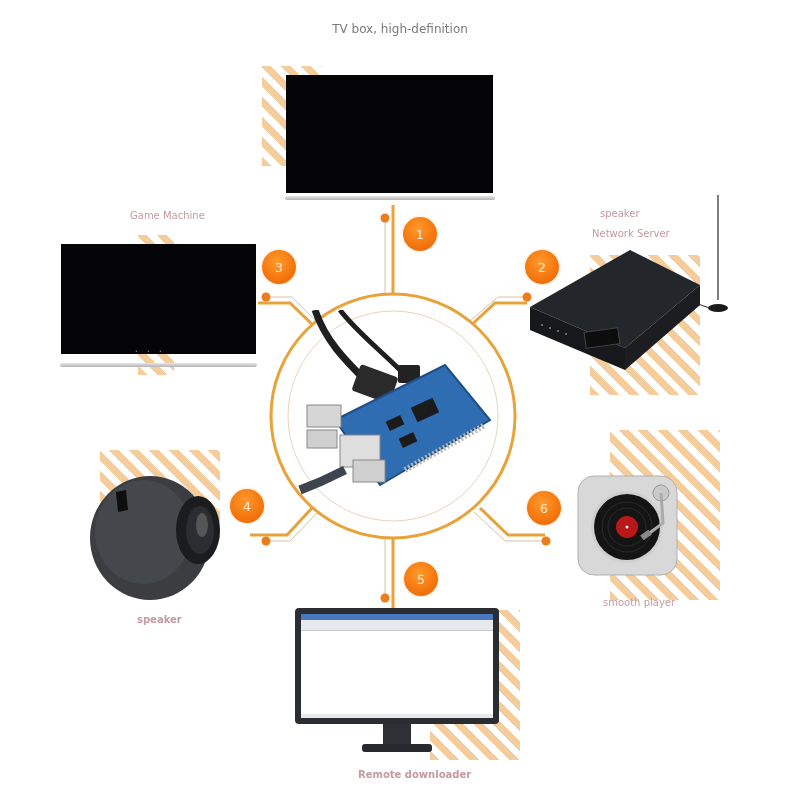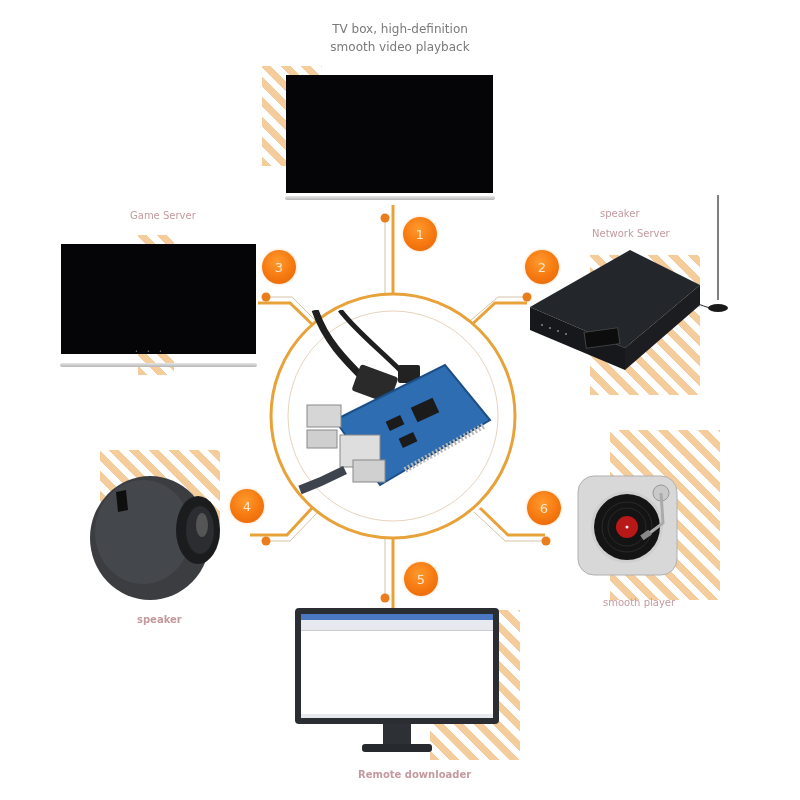--- a/index.html
+++ b/index.html
@@ -82,21 +82,20 @@
     <rect x="12" y="120" width="30" height="18" fill="#cfcfcf" stroke="#888"></rect>
     <rect x="45" y="125" width="40" height="32" fill="#dedede" stroke="#888"></rect>
     <rect x="58" y="150" width="32" height="22" fill="#d0d0d0" stroke="#888"></rect>
 
     <path d="M 50 160 L 25 172 L 5 180" stroke="#3e444d" stroke-width="9" fill="none"></path>
   </svg>
 </div>
 
 <div class="label label-gray" style="left:320px;top:20px;width:160px;">
   <div>TV box, high-definition</div>
-  <div>smooth video playback</div>
 </div>
 <div>
   <div class="tv-screen" style="left:286px;top:75px;width:207px;height:118px;"></div>
   <div class="tv-base" style="left:285px;top:196px;width:210px;height:4px;"></div>
 </div>
 <div class="badge" style="left:403px;top:217px;">
     <span>1</span>
   </div>
 
 <div class="label" style="left:600px;top:208px;">speaker</div>
@@ -115,21 +114,21 @@
     <rect x="55" y="140" width="34" height="16" fill="#0d0d0d" stroke="#444" transform="rotate(-8 72 148)"></rect>
     <g fill="#888">
         <circle cx="12" cy="135" r="1"></circle>
         <circle cx="20" cy="138" r="1"></circle>
         <circle cx="28" cy="141" r="1"></circle>
         <circle cx="36" cy="144" r="1"></circle>
       </g>
   </svg>
 </div>
 
-<div class="label" style="left:130px;top:210px;">Game Server</div>
+<div class="label" style="left:130px;top:210px;">Game Machine</div>
 <div>
   <div class="tv-screen" style="left:61px;top:244px;width:195px;height:110px;"></div>
   <div class="abs" style="left:135px;top:348px;width:50px;height:6px;color:#888;font-size:5px;letter-spacing:9px;">•••</div>
   <div class="tv-base" style="left:60px;top:363px;width:197px;height:4px;"></div>
 </div>
 <div class="badge" style="left:262px;top:250px;">
     <span>3</span>
   </div>
 
 <div class="abs" style="left:88px;top:470px;width:140px;height:135px;">

